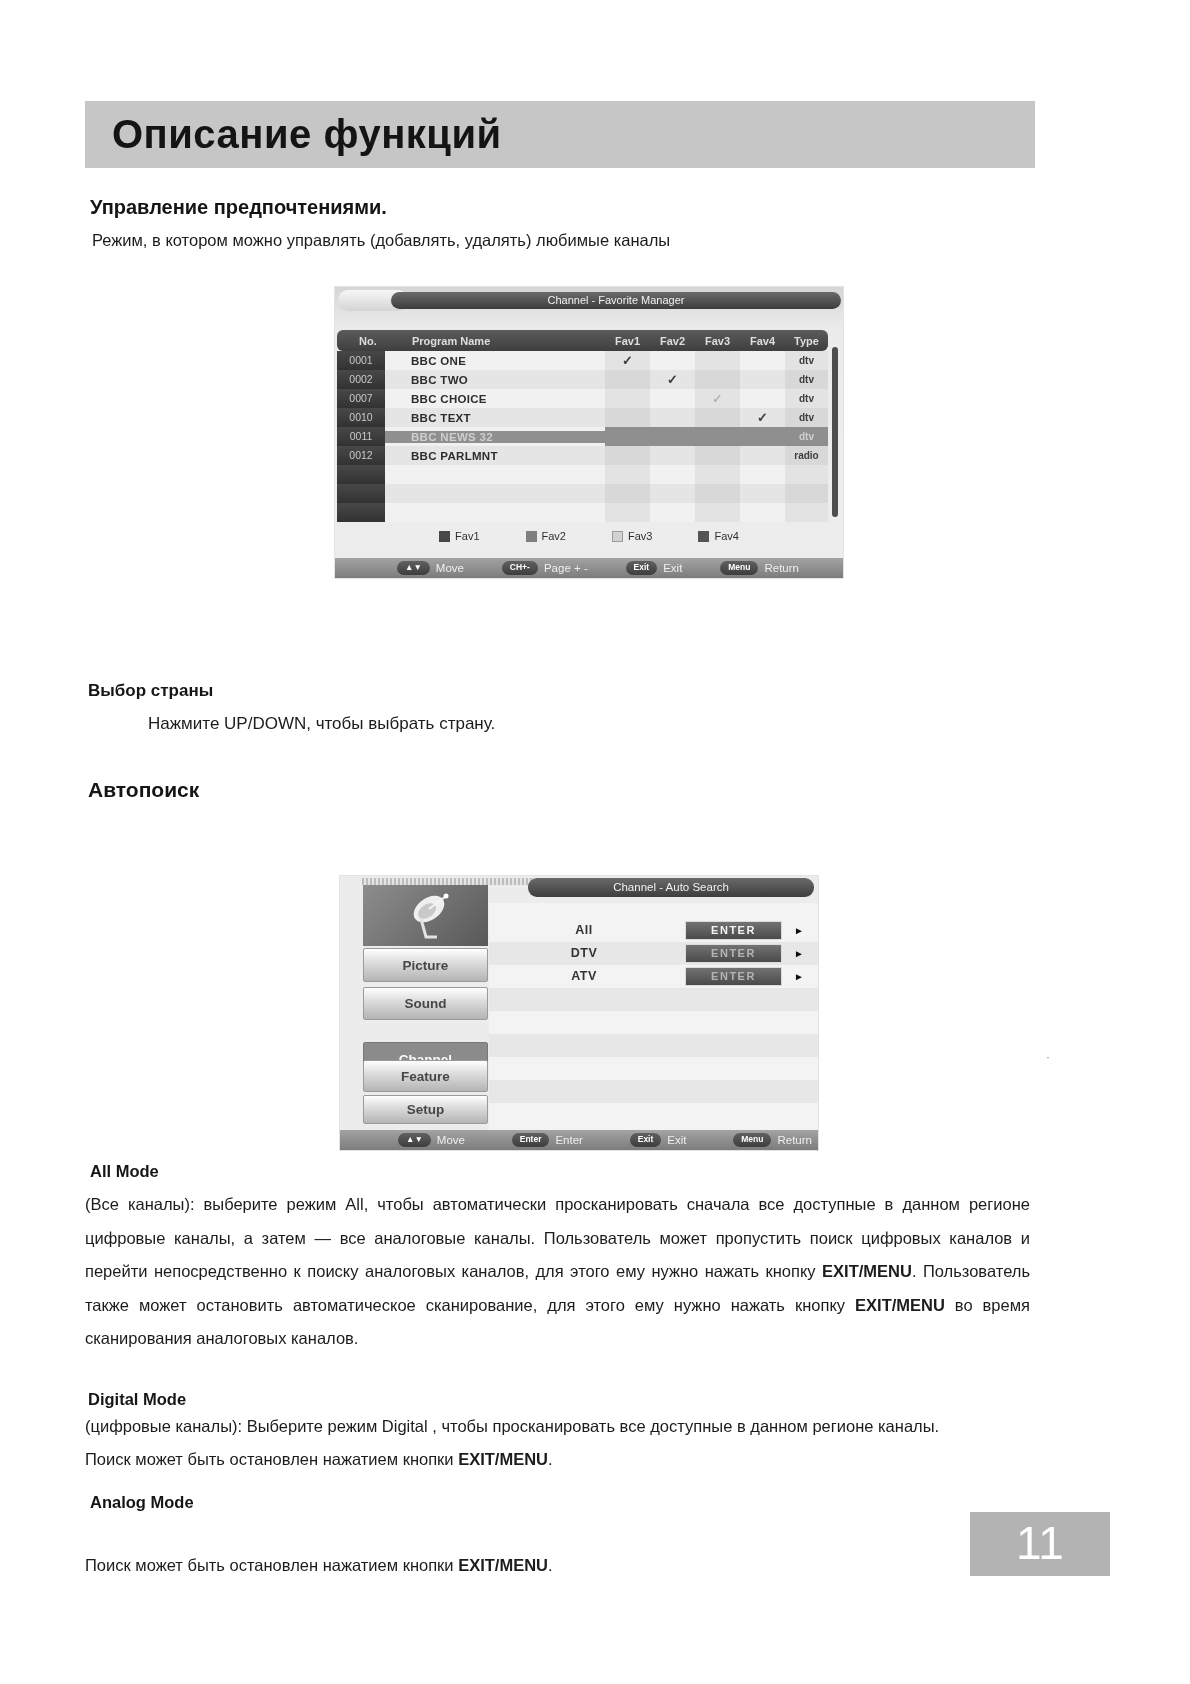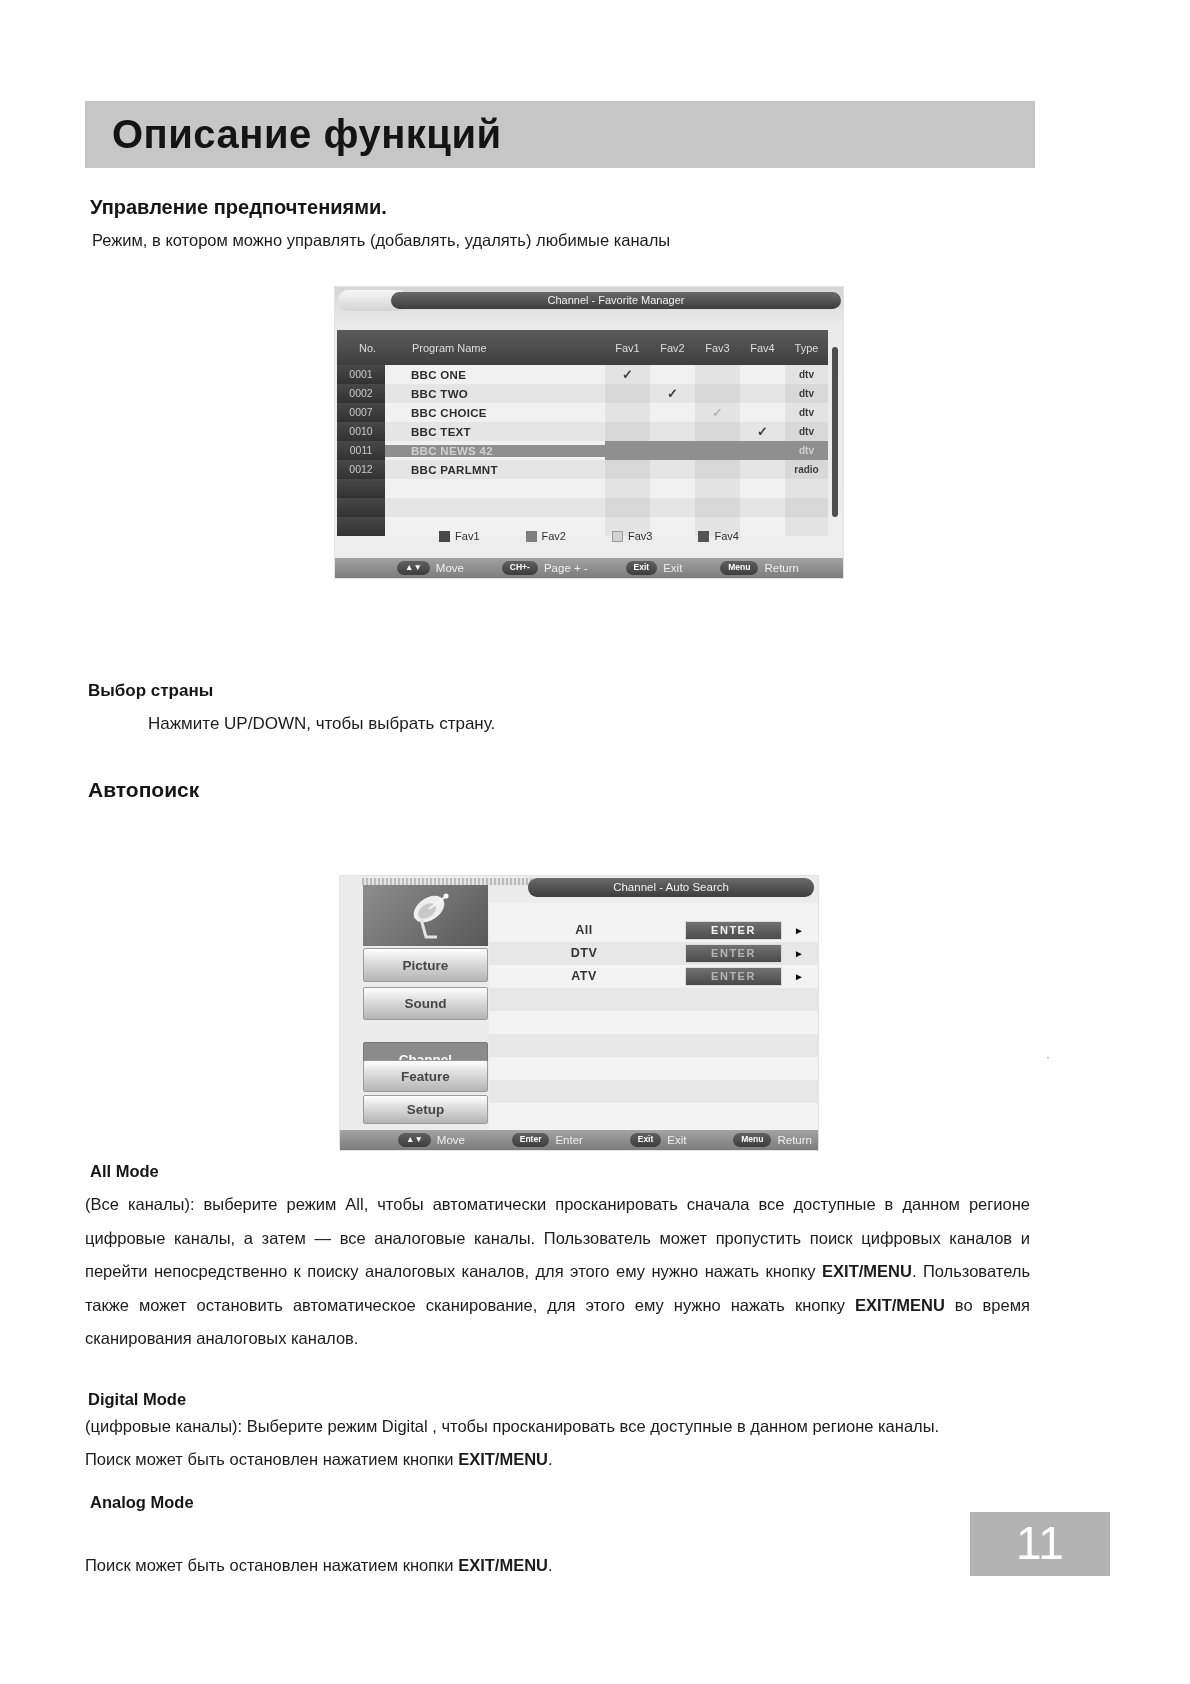--- a/index.html
+++ b/index.html
@@ -30,22 +30,22 @@
         font-size:8.5px;font-weight:bold;padding:2px 8px;line-height:1.1;white-space:nowrap;}
   .klabel{color:#efefef;font-size:11.5px;white-space:nowrap;}
 
   
   .s1{left:335px;top:287px;width:508px;height:291px;background:linear-gradient(180deg,#d6d6d6,#ebebeb 14%,#ededed);}
   .s1-cap{position:absolute;left:3px;top:3px;width:70px;height:21px;border-radius:10px;
           background:linear-gradient(#f7f7f7,#d4d4d4);}
   .s1-titlebar{left:56px;top:5px;width:450px;height:17px;font-size:11px;line-height:17px;}
   .ftable{position:absolute;left:2px;top:43px;width:491px;}
   .fhead,.frow{display:grid;grid-template-columns:48px 220px 45px 45px 45px 45px 43px;}
-  .fhead{height:35px;background:linear-gradient(#5c5c5c,#3e3e3e);color:#dedede;font-size:11px;
-         font-weight:normal;align-items:center;}
+  .fhead{height:21px;background:linear-gradient(#5c5c5c,#3e3e3e);color:#dedede;font-size:11px;
+         font-weight:bold;align-items:center;border-radius:6px;}
   .fh-no{padding-left:22px;}
   .fh-name{padding-left:27px;}
   .fh-c{text-align:center;}
   .frow{height:19px;align-items:center;font-size:11.5px;}
   .r-a{background:#f1f1f1;}
   .r-b{background:#e5e5e5;}
   .cell-no{height:100%;line-height:19px;background:linear-gradient(#484848,#323232);
            color:#c9c9c9;font-size:10.5px;text-align:center;}
   .cell-name{padding-left:26px;font-weight:bold;color:#2d2d2d;letter-spacing:.3px;}
   .cell-fav{height:100%;line-height:19px;text-align:center;}
@@ -155,21 +155,21 @@
         <div class="cell-no">0010</div>
         <div class="cell-name">BBC TEXT</div>
         <div class="cell-fav band"></div>
         <div class="cell-fav"></div>
         <div class="cell-fav band"></div>
         <div class="cell-fav dark-check">✓</div>
         <div class="cell-type band">dtv</div>
       </div>
       <div class="frow r-a sel">
         <div class="cell-no">0011</div>
-        <div class="cell-name">BBC NEWS 42</div>
+        <div class="cell-name">BBC NEWS 32</div>
         <div class="cell-fav band"></div>
         <div class="cell-fav"></div>
         <div class="cell-fav band"></div>
         <div class="cell-fav"></div>
         <div class="cell-type band">dtv</div>
       </div>
       <div class="frow r-b">
         <div class="cell-no">0012</div>
         <div class="cell-name">BBC PARLMNT</div>
         <div class="cell-fav band"></div>

